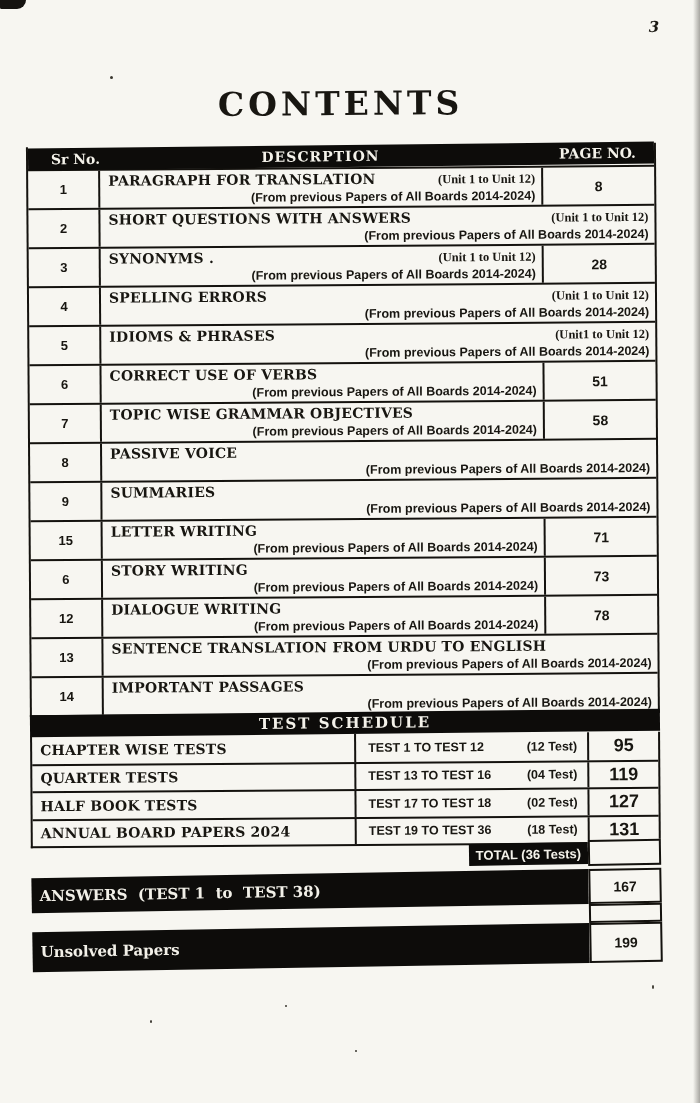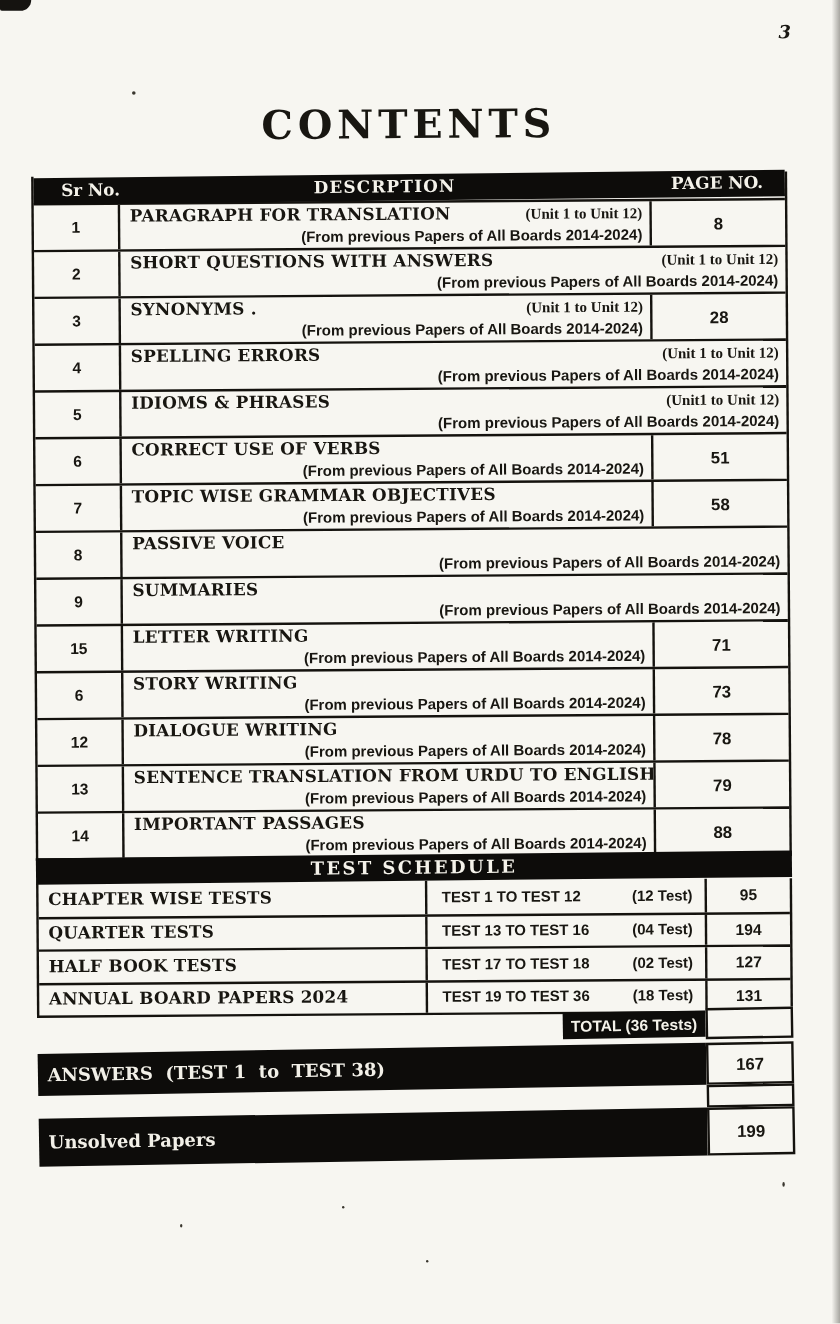--- a/index.html
+++ b/index.html
@@ -79,21 +79,21 @@
     font-weight:bold; font-size:14px; letter-spacing:0.2px;
   }
   .ts-mid {
     width:235px; border-left:2px solid #14120e; border-right:2px solid #14120e;
     display:flex; align-items:center; justify-content:space-between;
     padding:0 10px 0 12px;
     font-family:"Liberation Sans", sans-serif; font-weight:bold; font-size:12.5px;
   }
   .ts-page {
     flex:1; display:flex; align-items:center; justify-content:center;
-    font-family:"Liberation Sans", sans-serif; font-weight:bold; font-size:13px;
+    font-family:"Liberation Sans", sans-serif; font-weight:bold; font-size:18px;
   }
 
   
   .bottom { position:absolute; left:28px; top:844px; width:630px; transform:rotate(-0.55deg); transform-origin:50% 0; }
   .b-row { display:flex; align-items:stretch; }
 
   .total-row { height:26px; }
   .total-spacer { flex:1; display:flex; justify-content:flex-end; align-items:center; }
   .total-box {
     background:#0d0c0a; color:#f4f2ea;
@@ -285,33 +285,31 @@
 
       <div class="toc-row">
         <div class="cell-sr">13</div>
         <div class="cell-desc">
           <div class="desc-line1">
             <span class="chap-title">SENTENCE TRANSLATION FROM URDU TO ENGLISH</span>
             <span class="unit-note"></span>
           </div>
           <div class="src-note">(From previous Papers of All Boards 2014-2024)</div>
         </div>
-        <div class="cell-page">79</div>
       </div>
 
       <div class="toc-row">
         <div class="cell-sr">14</div>
         <div class="cell-desc">
           <div class="desc-line1">
             <span class="chap-title">IMPORTANT PASSAGES</span>
             <span class="unit-note"></span>
           </div>
           <div class="src-note">(From previous Papers of All Boards 2014-2024)</div>
         </div>
-        <div class="cell-page">88</div>
       </div>
 
   </div>
 
   <div class="ts-bar">TEST SCHEDULE</div>
 
   <div class="ts-table">
 
       <div class="ts-row">
         <div class="ts-name">CHAPTER WISE TESTS</div>
@@ -321,21 +319,21 @@
         </div>
         <div class="ts-page">95</div>
       </div>
 
       <div class="ts-row">
         <div class="ts-name">QUARTER TESTS</div>
         <div class="ts-mid">
           <span>TEST 13 TO TEST 16</span>
           <span>(04 Test)</span>
         </div>
-        <div class="ts-page">194</div>
+        <div class="ts-page">119</div>
       </div>
 
       <div class="ts-row">
         <div class="ts-name">HALF BOOK TESTS</div>
         <div class="ts-mid">
           <span>TEST 17 TO TEST 18</span>
           <span>(02 Test)</span>
         </div>
         <div class="ts-page">127</div>
       </div>

